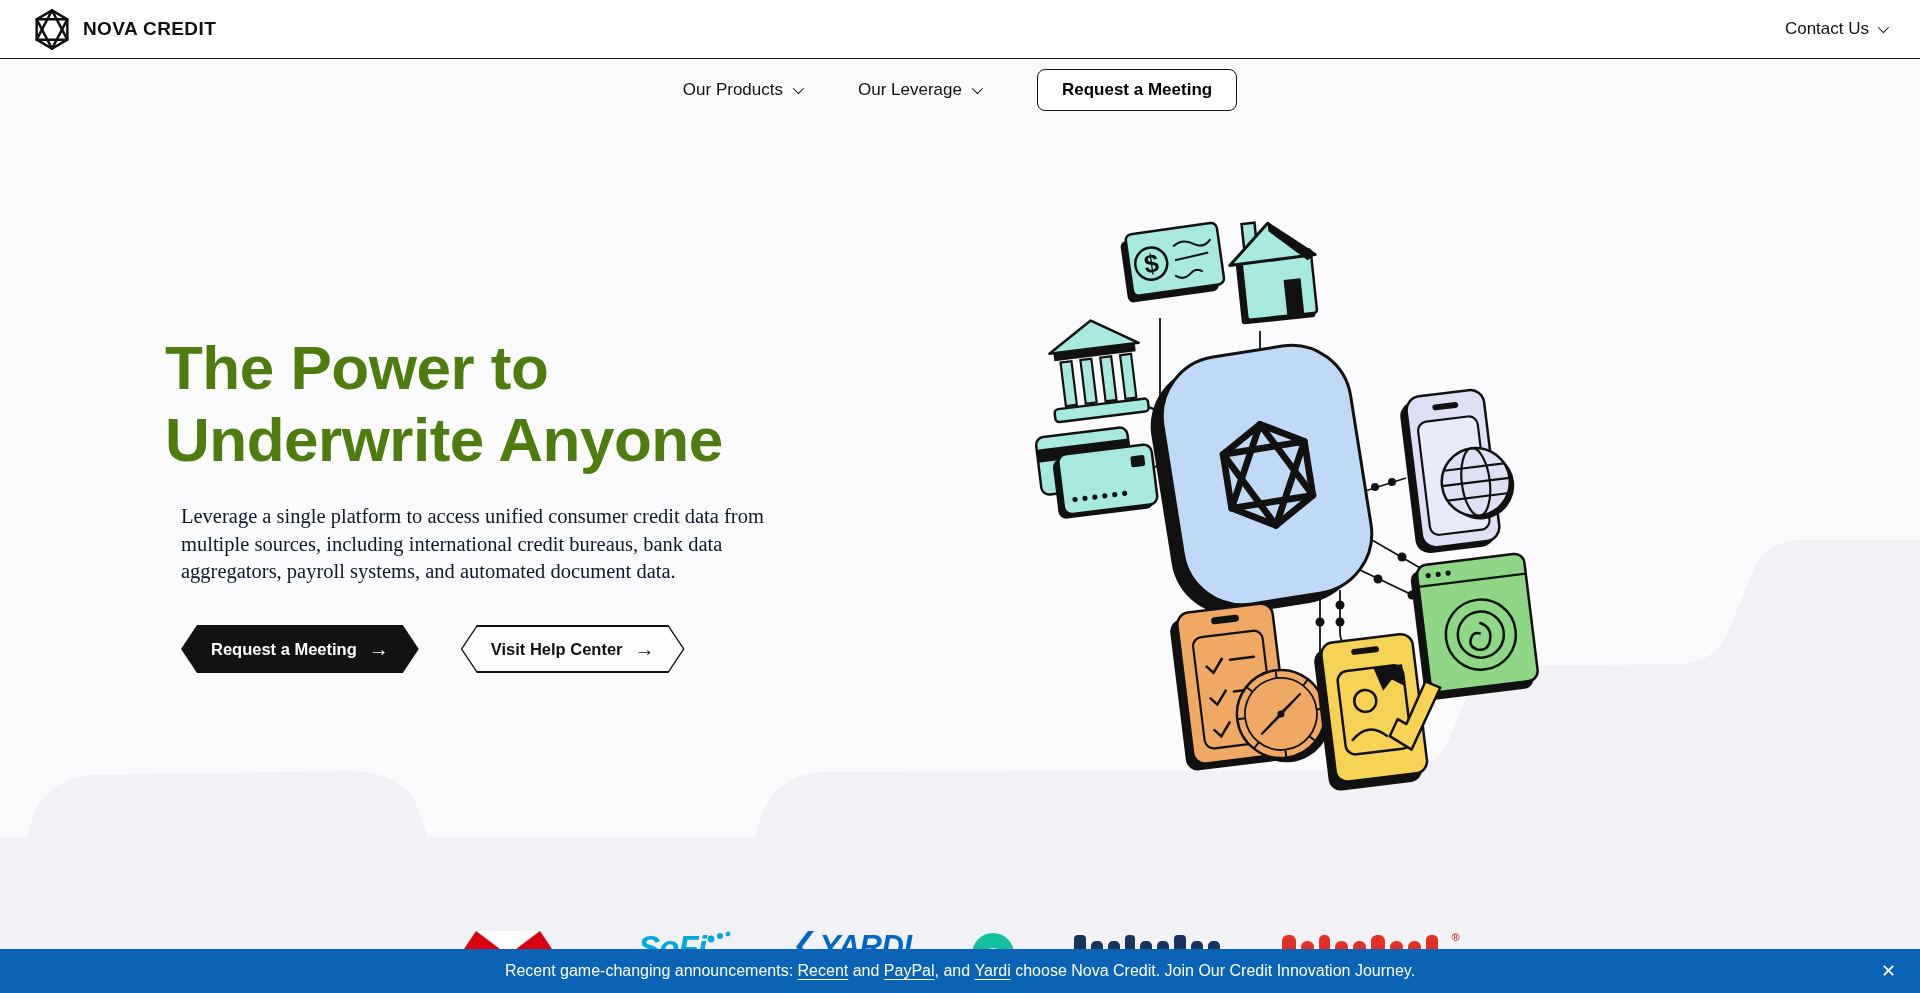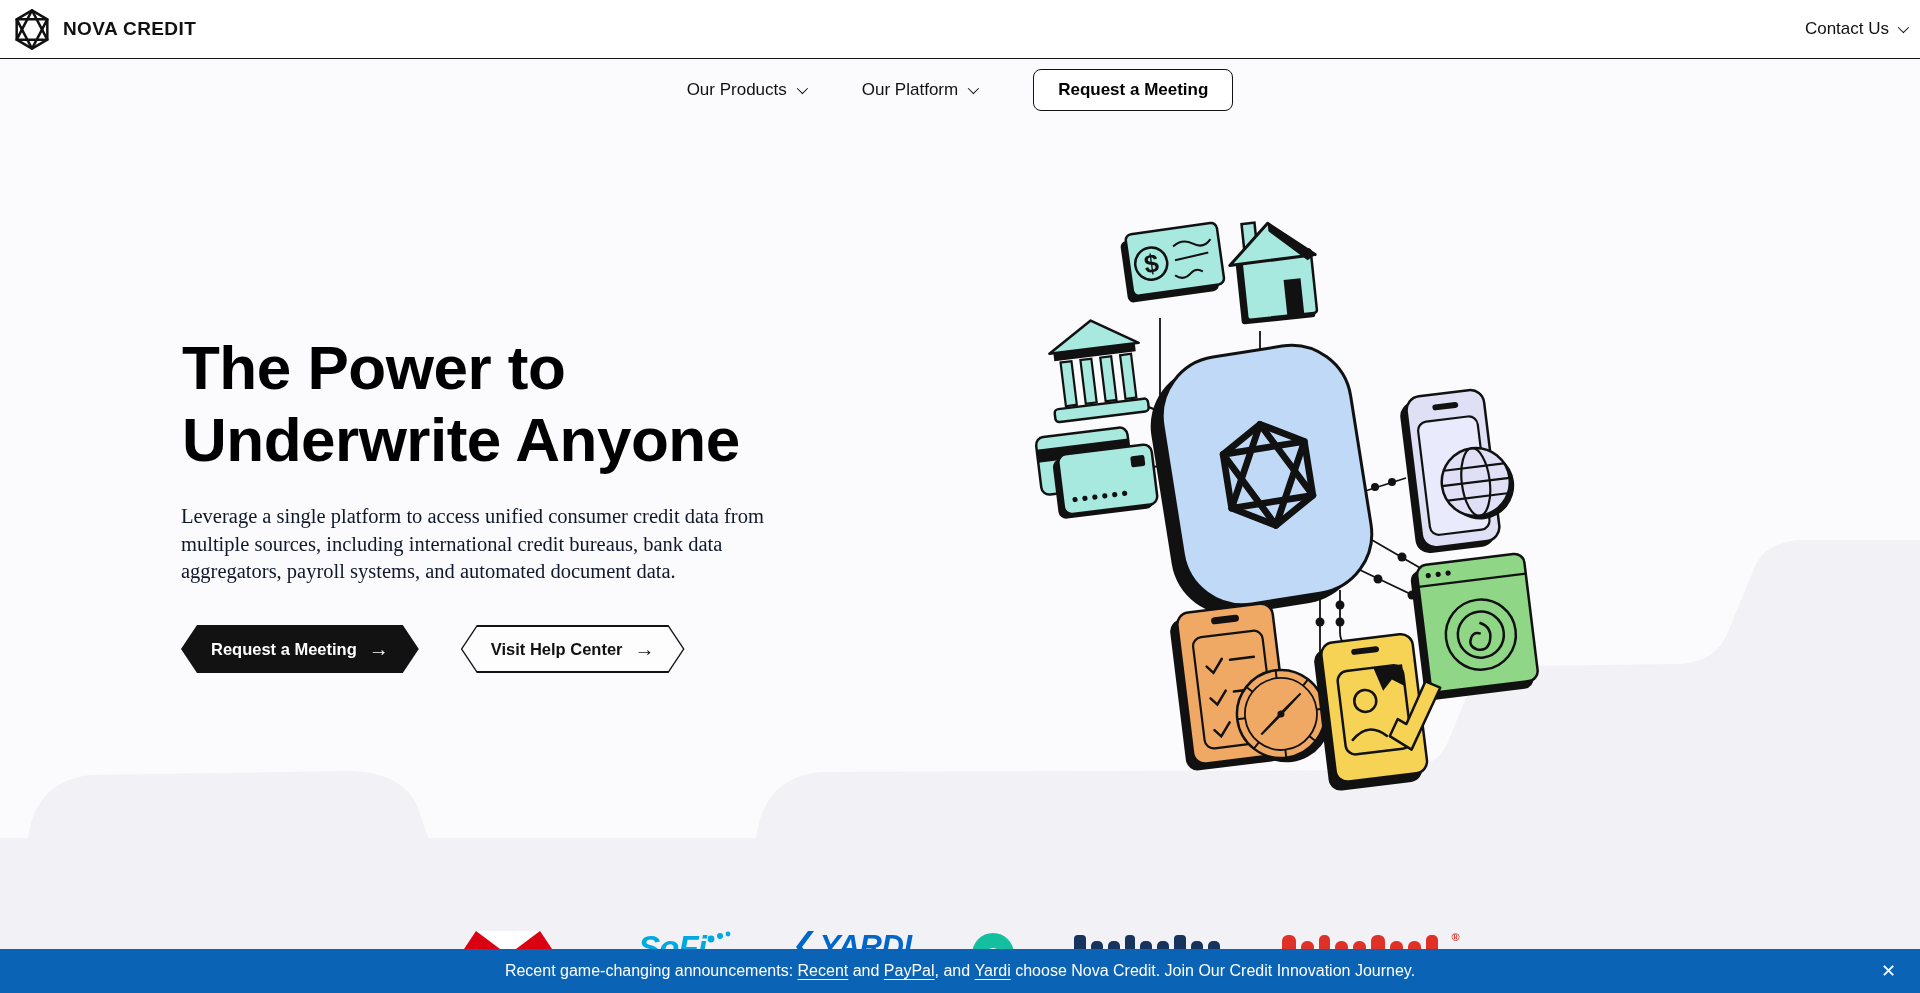--- a/index.html
+++ b/index.html
@@ -5,41 +5,41 @@
   * { box-sizing: border-box; margin: 0; padding: 0; }
   html,body { width:1920px; height:993px; }
   body { font-family:"Liberation Sans", sans-serif; color:#111; }
   .page { position:relative; width:1920px; height:993px; background:#fbfbfd; overflow:hidden; }
 
   
   .bg-shapes { position:absolute; inset:0; z-index:0; pointer-events:none; }
 
   
   .topnav { position:absolute; top:0; left:0; right:0; height:59px; background:#ffffff;
-            border-bottom:1px solid #17171a; display:flex; align-items:center; padding:0 14px; z-index:6; }
+            border-bottom:1px solid #17171a; display:flex; align-items:center; padding:0 34px; z-index:6; }
   .brand { display:flex; align-items:center; gap:13px; }
   .brand-name { font-size:19px; font-weight:700; letter-spacing:.4px; }
   .topnav-tabs { position:absolute; left:788px; top:0; height:100%; display:flex; }
   .tab { position:relative; height:100%; display:flex; align-items:center; padding:0 24px;
          font-size:19px; color:#111; cursor:pointer; }
   .tab.active::after { content:""; position:absolute; left:0; right:0; bottom:-1px; height:5px; background:#0d0d0d; }
   .contact { margin-left:auto; display:flex; align-items:center; gap:9px; font-size:17px; cursor:pointer; }
   .chev { width:8px; height:8px; border-right:1.8px solid #111; border-bottom:1.8px solid #111;
           transform:rotate(45deg) translateY(-2px); display:inline-block; }
 
   
   .subnav { position:absolute; top:60px; left:0; right:0; height:60px; display:flex;
             align-items:center; justify-content:center; gap:57px; z-index:5; }
   .subnav-item { display:flex; align-items:center; gap:10px; font-size:17px; cursor:pointer; }
   .subnav-btn { border:1.6px solid #111; border-radius:8px; background:#fff; padding:10px 24px;
                 font-size:17px; font-weight:700; cursor:pointer; font-family:inherit; }
 
   
-  .hero-title { position:absolute; left:182px; top:332px; width:660px; font-size:62px; line-height:72px;
-                font-weight:600; letter-spacing:-0.5px; color:#000000; z-index:2; }
+  .hero-title { position:absolute; left:165px; top:332px; width:660px; font-size:62px; line-height:72px;
+                font-weight:600; letter-spacing:-0.5px; color:#4d7c0f; z-index:2; }
   .hero-desc { position:absolute; left:181px; top:503px; width:608px; font-family:Liberation Serif, serif;
                font-size:20.5px; line-height:27.5px; color:#0f172a; z-index:2; }
   .hero-ctas { position:absolute; left:181px; top:625px; display:flex; gap:42px; z-index:2; }
   .btn-hex { position:relative; height:48px; display:inline-flex; align-items:center; justify-content:center;
              gap:12px; padding:0 30px; background:#121212; color:#fff; font-weight:700; font-size:16.5px;
              cursor:pointer; clip-path:polygon(16px 0, calc(100% - 16px) 0, 100% 50%, calc(100% - 16px) 100%, 16px 100%, 0 50%); }
   .btn-hex .arrow { font-size:20px; font-weight:700; line-height:1; position:relative; }
   .btn-hex.outline { background:#121212;align-items:center; }
   .btn-inner { position:absolute; inset:1.6px; background:#fdfdfd;
                clip-path:polygon(15px 0, calc(100% - 15px) 0, 100% 50%, calc(100% - 15px) 100%, 15px 100%, 0 50%); }
@@ -101,21 +101,21 @@
       <span class="chev"></span>
     </div>
   </header>
 
   <div class="subnav">
     <div class="subnav-item">
       <span>Our Products</span>
       <span class="chev"></span>
     </div>
     <div class="subnav-item">
-      <span>Our Platform</span>
+      <span>Our Leverage</span>
       <span class="chev"></span>
     </div>
     <button class="subnav-btn">Request a Meeting</button>
   </div>
 
   <h1 class="hero-title">
     <span>The Power to</span><br>
     <span>Underwrite Anyone</span>
   </h1>
   <p class="hero-desc">Leverage a single platform to access unified consumer credit data from multiple sources, including international credit bureaus, bank data aggregators, payroll systems, and automated document data.</p>

